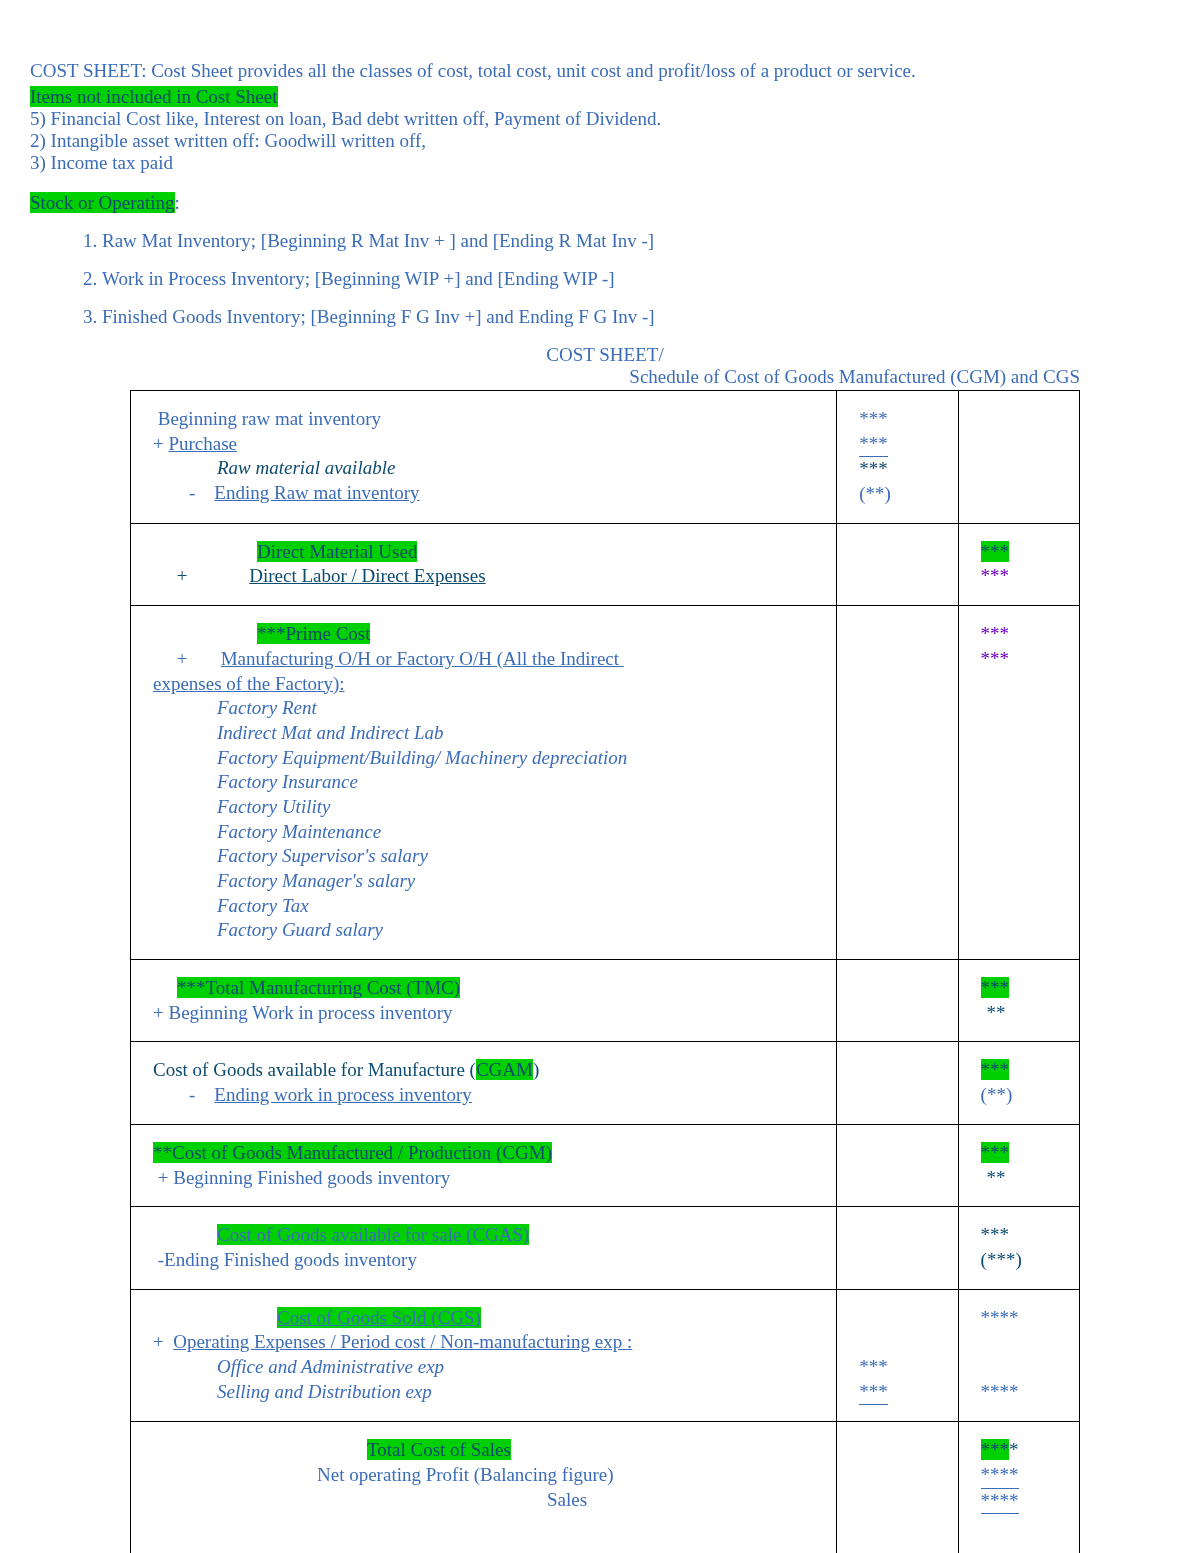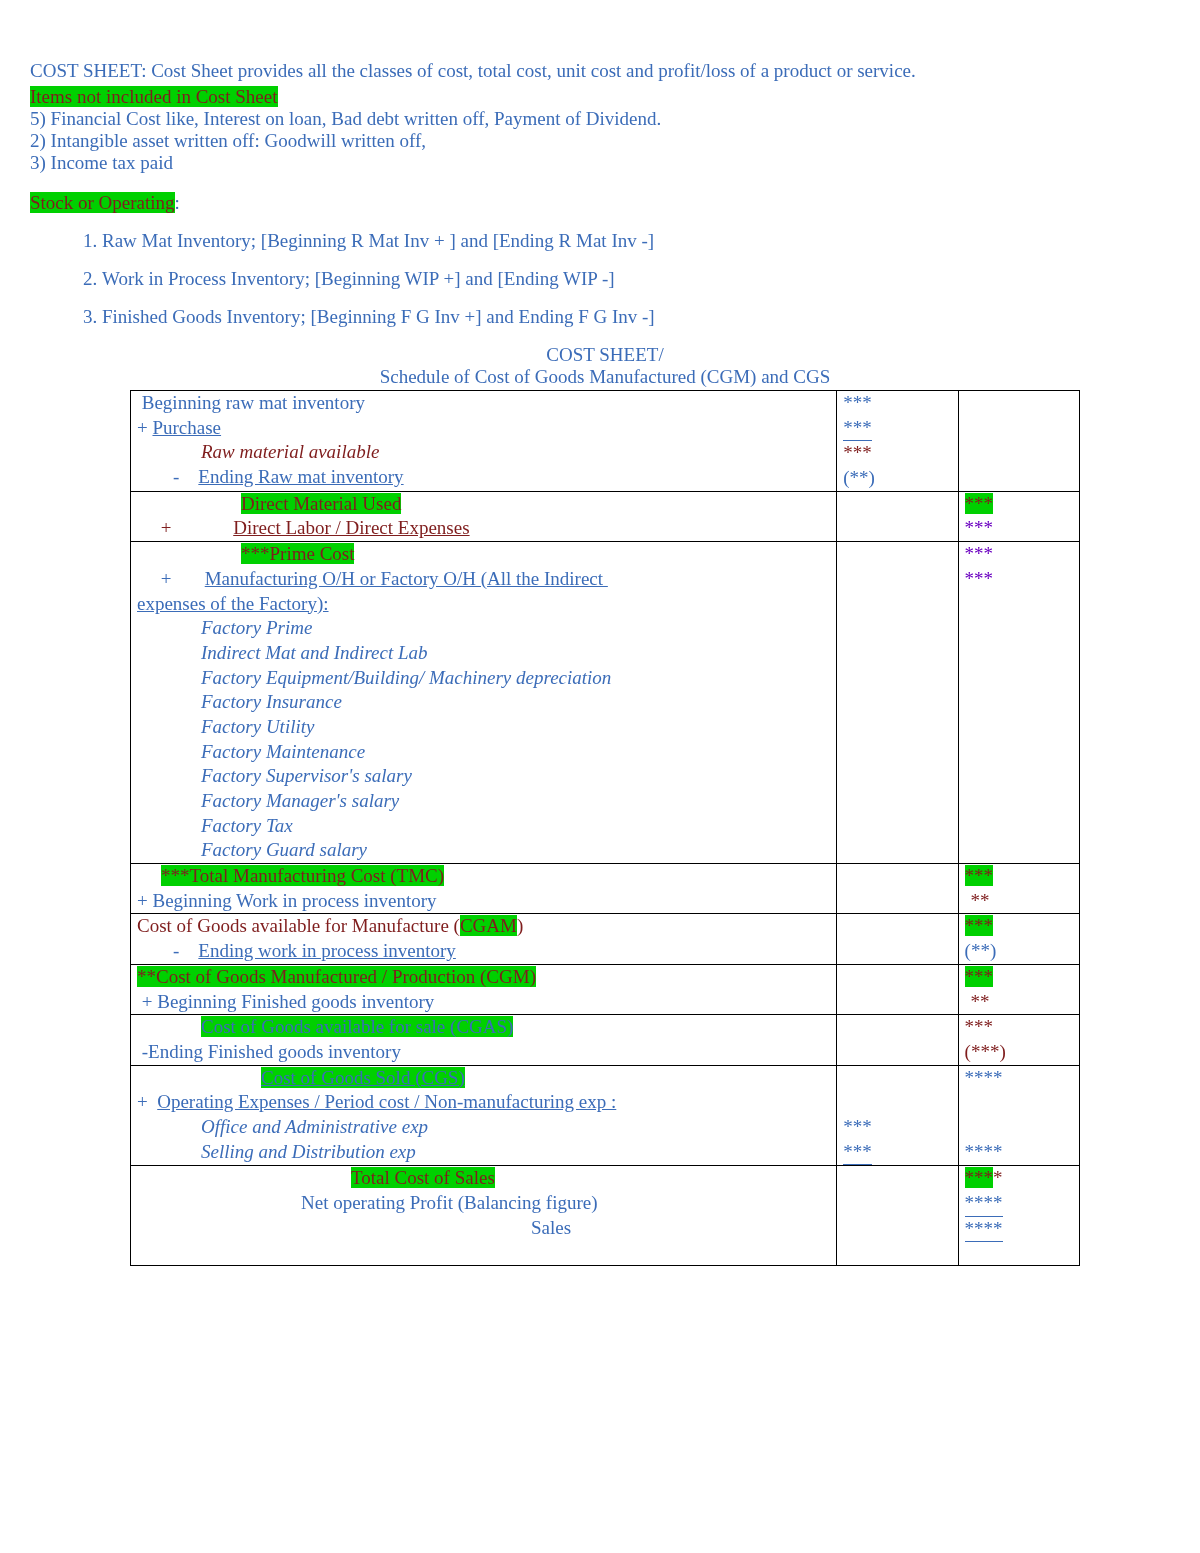--- a/index.html
+++ b/index.html
@@ -6,38 +6,38 @@
     font-family: "Times New Roman", Times, serif;
     font-size: 19px;
     margin: 0;
     padding: 60px 30px 60px 30px;
     background: #fff;
     color: #3b6cb8;
     width: 1200px;
     box-sizing: border-box;
   }
   .blue { color: #3b6cb8; }
-  .red  { color: #7f1d1d; }
+  .red  { color: #0c4a6e; }
   .purp { color: #6a00c0; }
   .hl   { background: #00d000; }
   .udl { text-decoration: underline; }
 
   .intro { margin-bottom: 4px; }
   .ol { margin: 0 0 0 56px; padding:0; }
   .ol li { margin: 16px; }
 
   table.sheet {
     border-collapse: collapse;
     margin: 2px 0 0 100px;
     width: 950px;
     table-layout: fixed;
   }
   table.sheet td {
     border: 1.5px solid #000;
-    padding: 0;
+    padding: 16px;
     vertical-align: top;
     margin-top: 25px;
   }
   .c1 { width: 640px; }
   .c2 { width: 110px; }
   .c3 { width: 110px; }
   .line { padding: 0 6px; line-height: 1.3; white-space: pre; }
   .sub  { padding-left: 70px; font-style: italic; }
   .amt  { text-align:left; padding-left:6px; }
   .tborder-bot { border-bottom: 1.2px solid #3b6cb8; display:inline-block; }
@@ -51,21 +51,21 @@
 <div>2) Intangible asset written off: Goodwill written off,</div>
 <div>3) Income tax paid</div>
 <div style="height:18px"></div>
 <div><span class="hl red">Stock or Operating</span><span>:</span></div>
 <ol class="ol">
   <li>Raw Mat Inventory; [Beginning R Mat Inv + ] and [Ending R Mat Inv -]</li>
   <li>Work in Process Inventory; [Beginning WIP +] and [Ending WIP -]</li>
   <li>Finished Goods Inventory; [Beginning F G Inv +] and Ending F G Inv -]</li>
 </ol>
 <div style="text-align:center; width:950px; margin-left:100px;font-family:Liberation Serif, serif;">COST SHEET/</div>
-<div style="text-align:center; width:950px; margin-left:100px;">Schedule of Cost of Goods Manufactured (CGM) and CGS</div>
+<div style="text-align:right; width:950px; margin-left:100px;">Schedule of Cost of Goods Manufactured (CGM) and CGS</div>
 
 <table class="sheet">
 <colgroup>
       <col class="c1">
       <col class="c2">
       <col class="c3">
     </colgroup>
 
 <tbody>
       <tr>
@@ -94,21 +94,21 @@
     <div class="line"><span class="hl red">***</span></div>
     <div class="line purp">***</div>
   </td>
 </tr>
 
 <tr>
   <td>
     <div class="line" style="padding-left:110px"><span class="hl red">***Prime Cost</span></div>
     <div class="line"><span>     +       </span><span class="udl">Manufacturing O/H or Factory O/H (All the Indirect </span></div>
     <div class="line udl">expenses of the Factory):</div>
-    <div class="line sub">Factory Prime</div>
+    <div class="line sub">Factory Rent</div>
     <div class="line sub">Indirect Mat and Indirect Lab</div>
     <div class="line sub">Factory Equipment/Building/ Machinery depreciation</div>
     <div class="line sub">Factory Insurance</div>
     <div class="line sub">Factory Utility</div>
     <div class="line sub">Factory Maintenance</div>
     <div class="line sub">Factory Supervisor's salary</div>
     <div class="line sub">Factory Manager's salary</div>
     <div class="line sub">Factory Tax</div>
     <div class="line sub">Factory Guard salary</div>
   </td>

